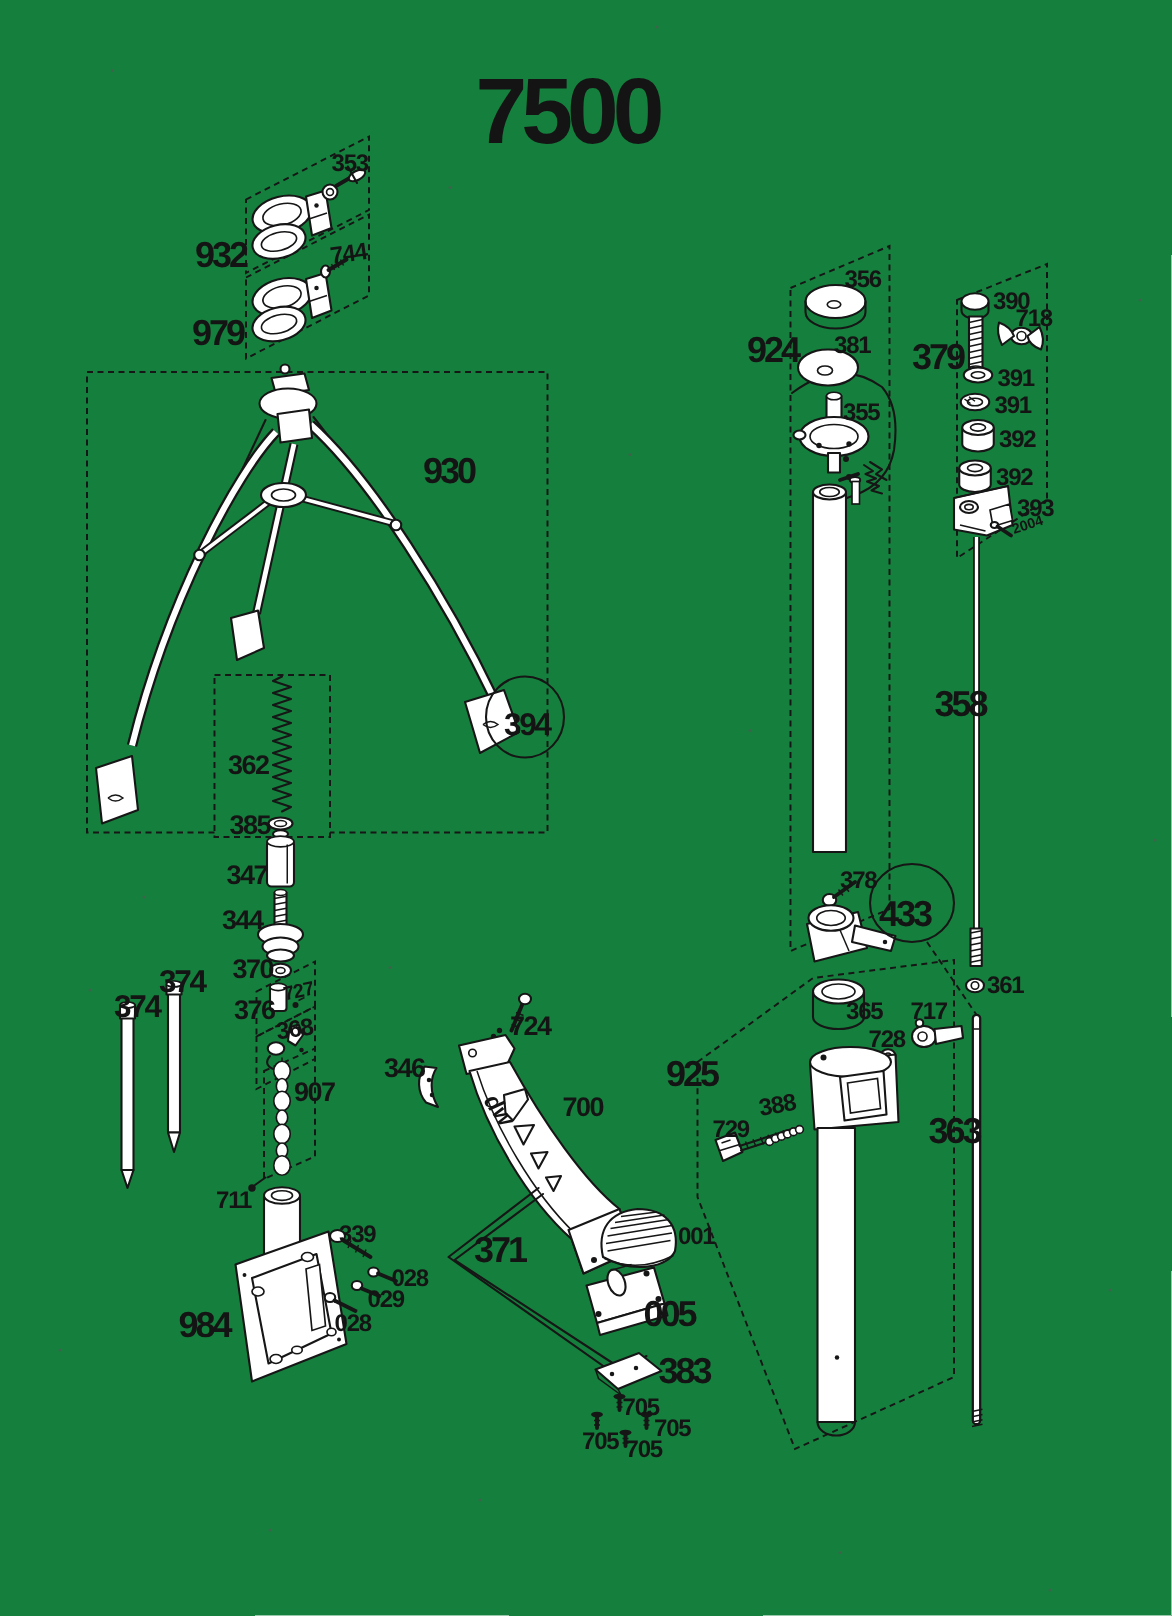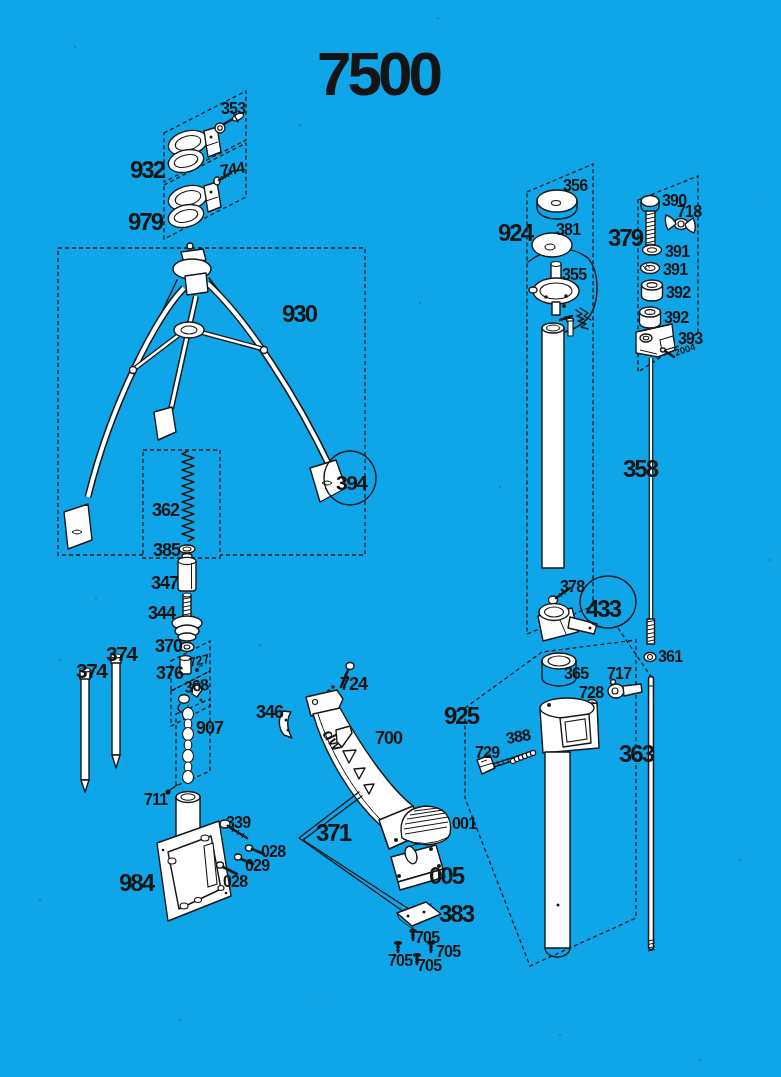--- a/index.html
+++ b/index.html
@@ -1,16 +1,16 @@
 <!DOCTYPE html>
 <html><head>
 <meta charset="utf-8">
 <style>
   html,body{margin:0;padding:0;background:#ffffff;}
-  .page{width:781px;height:1077px;background:#0ea5e9;position:relative;overflow:hidden;}
+  .page{width:781px;height:1077px;background:#15803d;position:relative;overflow:hidden;}
   svg{display:block;}
   text{font-family:"Liberation Sans","DejaVu Sans",sans-serif;font-weight:700;fill:#141414;}
   .t-title{font-size:62px;letter-spacing:-4px;}
   .t-lg{font-size:24px;letter-spacing:-2px;}
   .t-lg2{font-size:21px;letter-spacing:-1.5px;}
   .t-md{font-size:18px;letter-spacing:-1px;}
   .t-sm{font-size:16px;letter-spacing:-0.8px;}
   .t-xs2{font-size:13px;letter-spacing:-0.5px;}
   .t-xs{font-size:9.5px;}
   .t-logo{font-size:16px;font-style:italic;}

